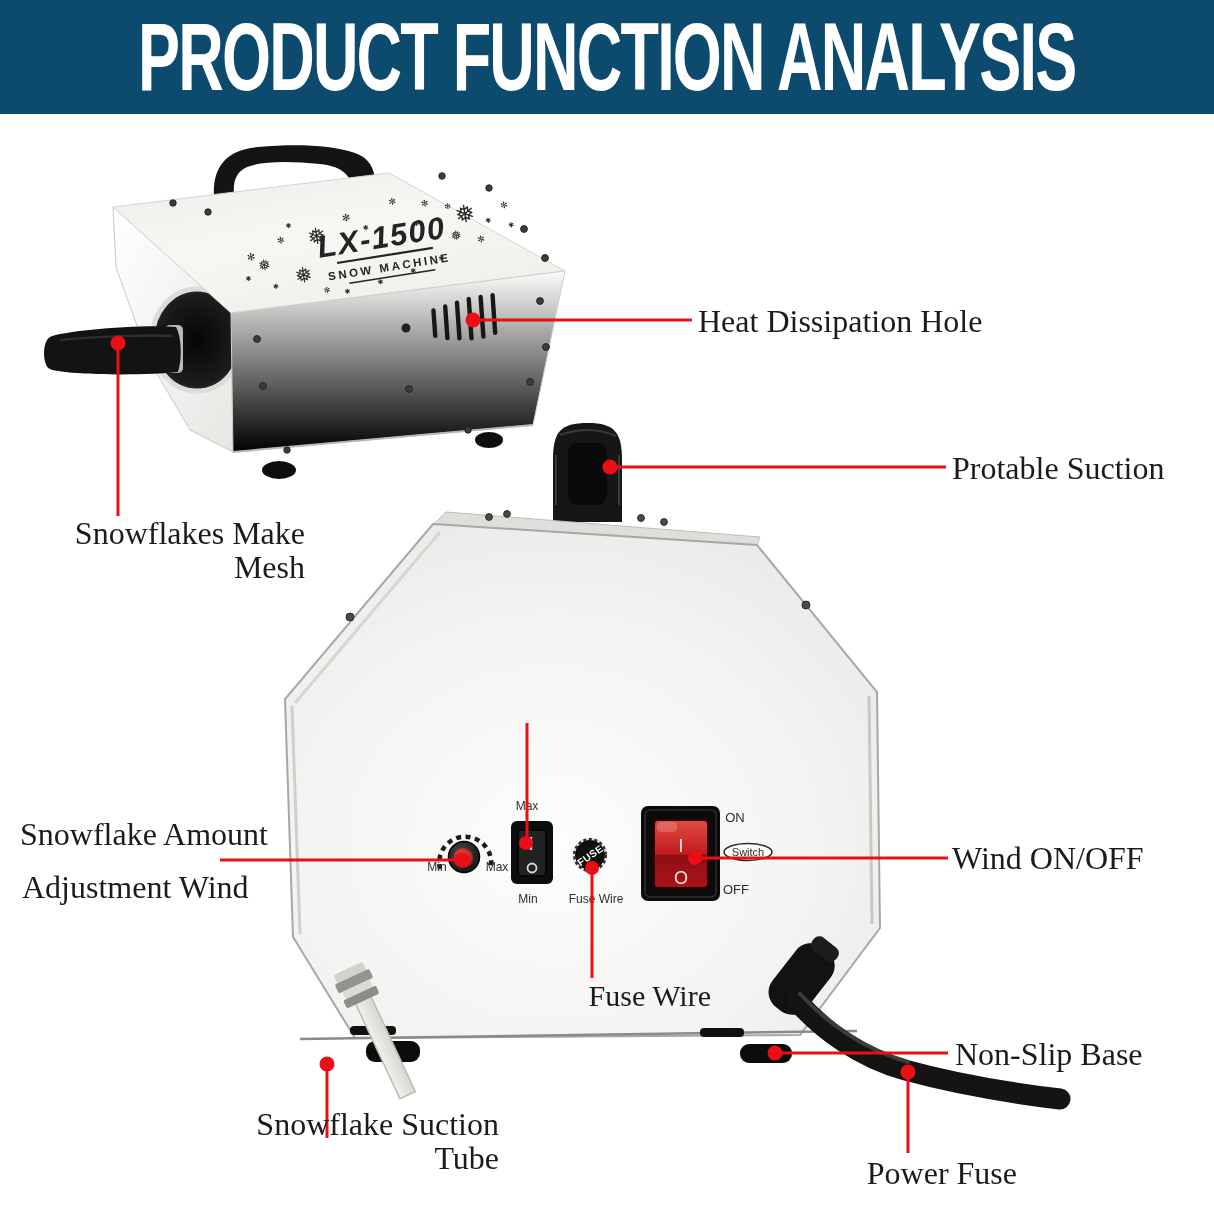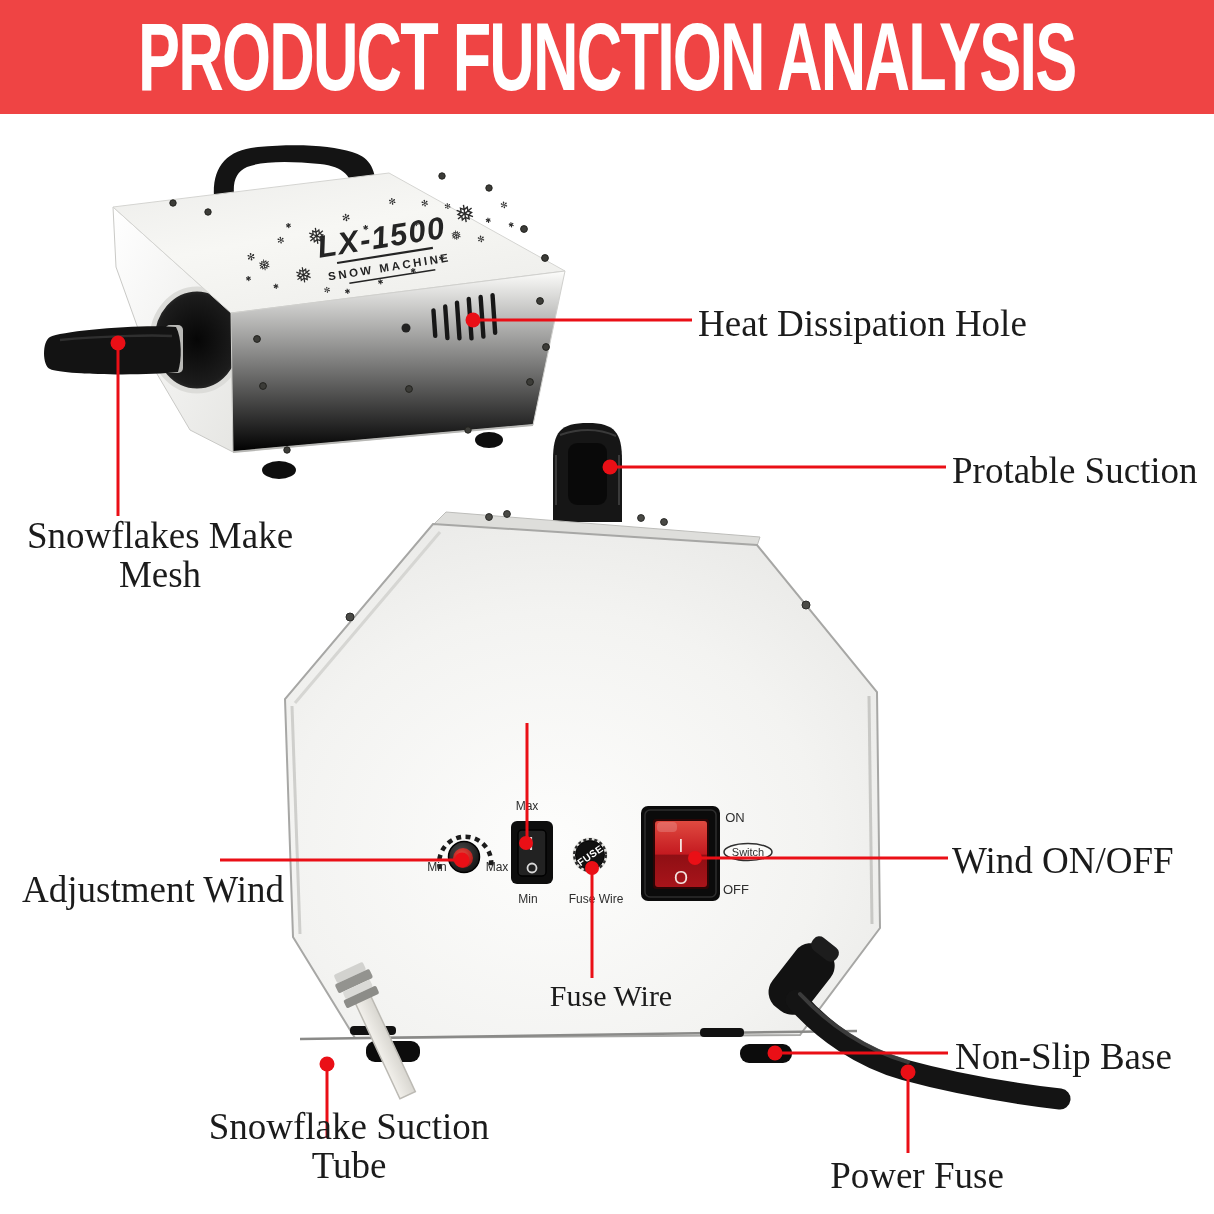--- a/index.html
+++ b/index.html
@@ -1,25 +1,25 @@
 <!DOCTYPE html>
 <html><head>
 <meta charset="utf-8">
 <style>
   html,body{margin:0;padding:0;background:#ffffff;}
   #stage{position:relative;width:1214px;height:1214px;background:#ffffff;overflow:hidden;
          font-family:"Liberation Serif", serif;}
-  #headerbar{position:absolute;left:0;top:0;width:1214px;height:114px;background:#ef4444;
+  #headerbar{position:absolute;left:0;top:0;width:1214px;height:114px;background:#0c4a6e;
              display:flex;align-items:center;justify-content:center;}
   #headerbar .title{color:#fff;font-family:"Liberation Sans",sans-serif;font-weight:900;
                     font-size:70px;letter-spacing:-2px;white-space:nowrap;
                     transform:scale(0.9,1.38);transform-origin:center;}
   svg{position:absolute;left:0;top:0;}
-  .callout-label{position:absolute;color:#1b1b1b;font-size:37px;line-height:1.05;white-space:nowrap;}
-  .callout-label.center{text-align:center;white-space:normal;}
+  .callout-label{position:absolute;color:#1b1b1b;font-size:32px;line-height:1.05;white-space:nowrap;}
+  .callout-label.center{text-align:right;white-space:normal;}
   .panel-print{font-family:"Liberation Sans",sans-serif;fill:#2e2e2e;}
   .flake{font-family:"DejaVu Sans",sans-serif;fill:#2b2b2b;}
 </style>
 </head>
 <body>
 
 <div id="stage">
 
   <div id="headerbar">
     <div class="title">PRODUCT FUNCTION ANALYSIS</div>
@@ -279,19 +279,20 @@
       <g>
           <line x1="908" y1="1072" x2="908" y2="1153"></line>
           <circle cx="908" cy="1072" r="7.5" stroke="none"></circle>
         </g>
     </g>
   </svg>
 
   <div class="callout-label" style="left:698px;top:305px">Heat Dissipation Hole</div>
   <div class="callout-label" style="left:952px;top:452px">Protable Suction</div>
   <div class="callout-label center" style="left:15px;top:517px;width:290px">Snowflakes Make Mesh</div>
+  <div class="callout-label" style="left:20px;top:818px">Snowflake Amount</div>
   <div class="callout-label" style="left:22px;top:871px">Adjustment Wind</div>
   <div class="callout-label" style="left:952px;top:842px">Wind ON/OFF</div>
   <div class="callout-label center" style="left:511px;top:980px;width:200px;font-size:30px">Fuse Wire</div>
   <div class="callout-label" style="left:955px;top:1038px">Non-Slip Base</div>
   <div class="callout-label center" style="left:199px;top:1108px;width:300px">Snowflake Suction Tube</div>
   <div class="callout-label center" style="left:817px;top:1157px;width:200px">Power Fuse</div>
 </div>
 
 </body></html>

